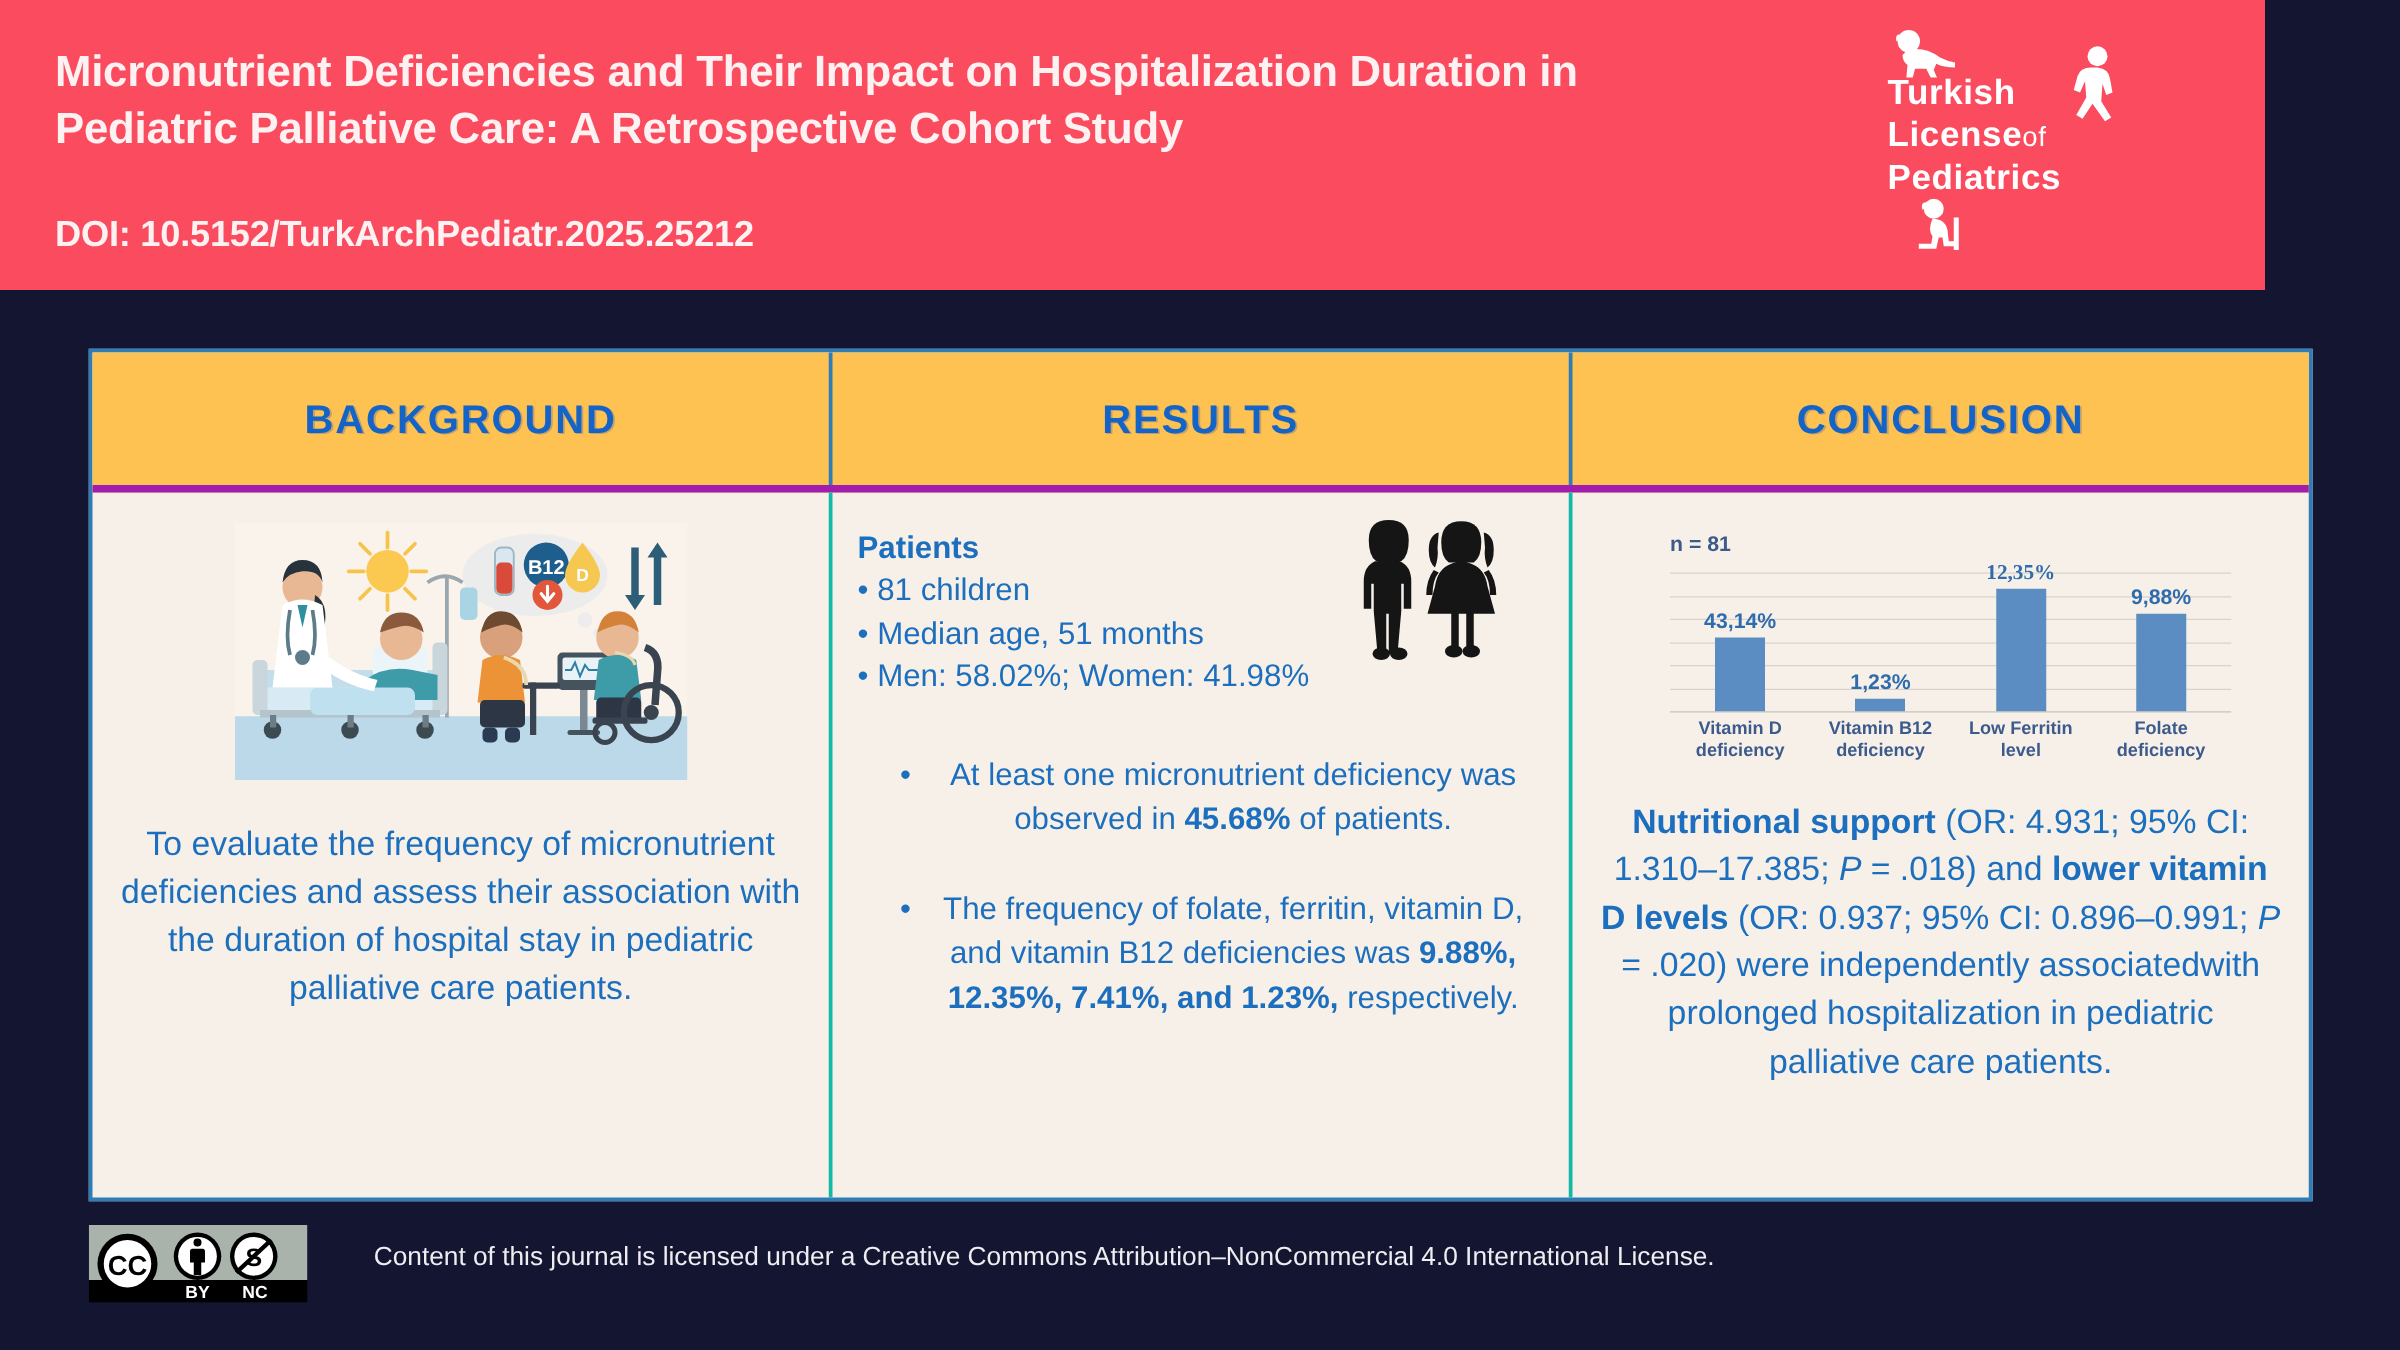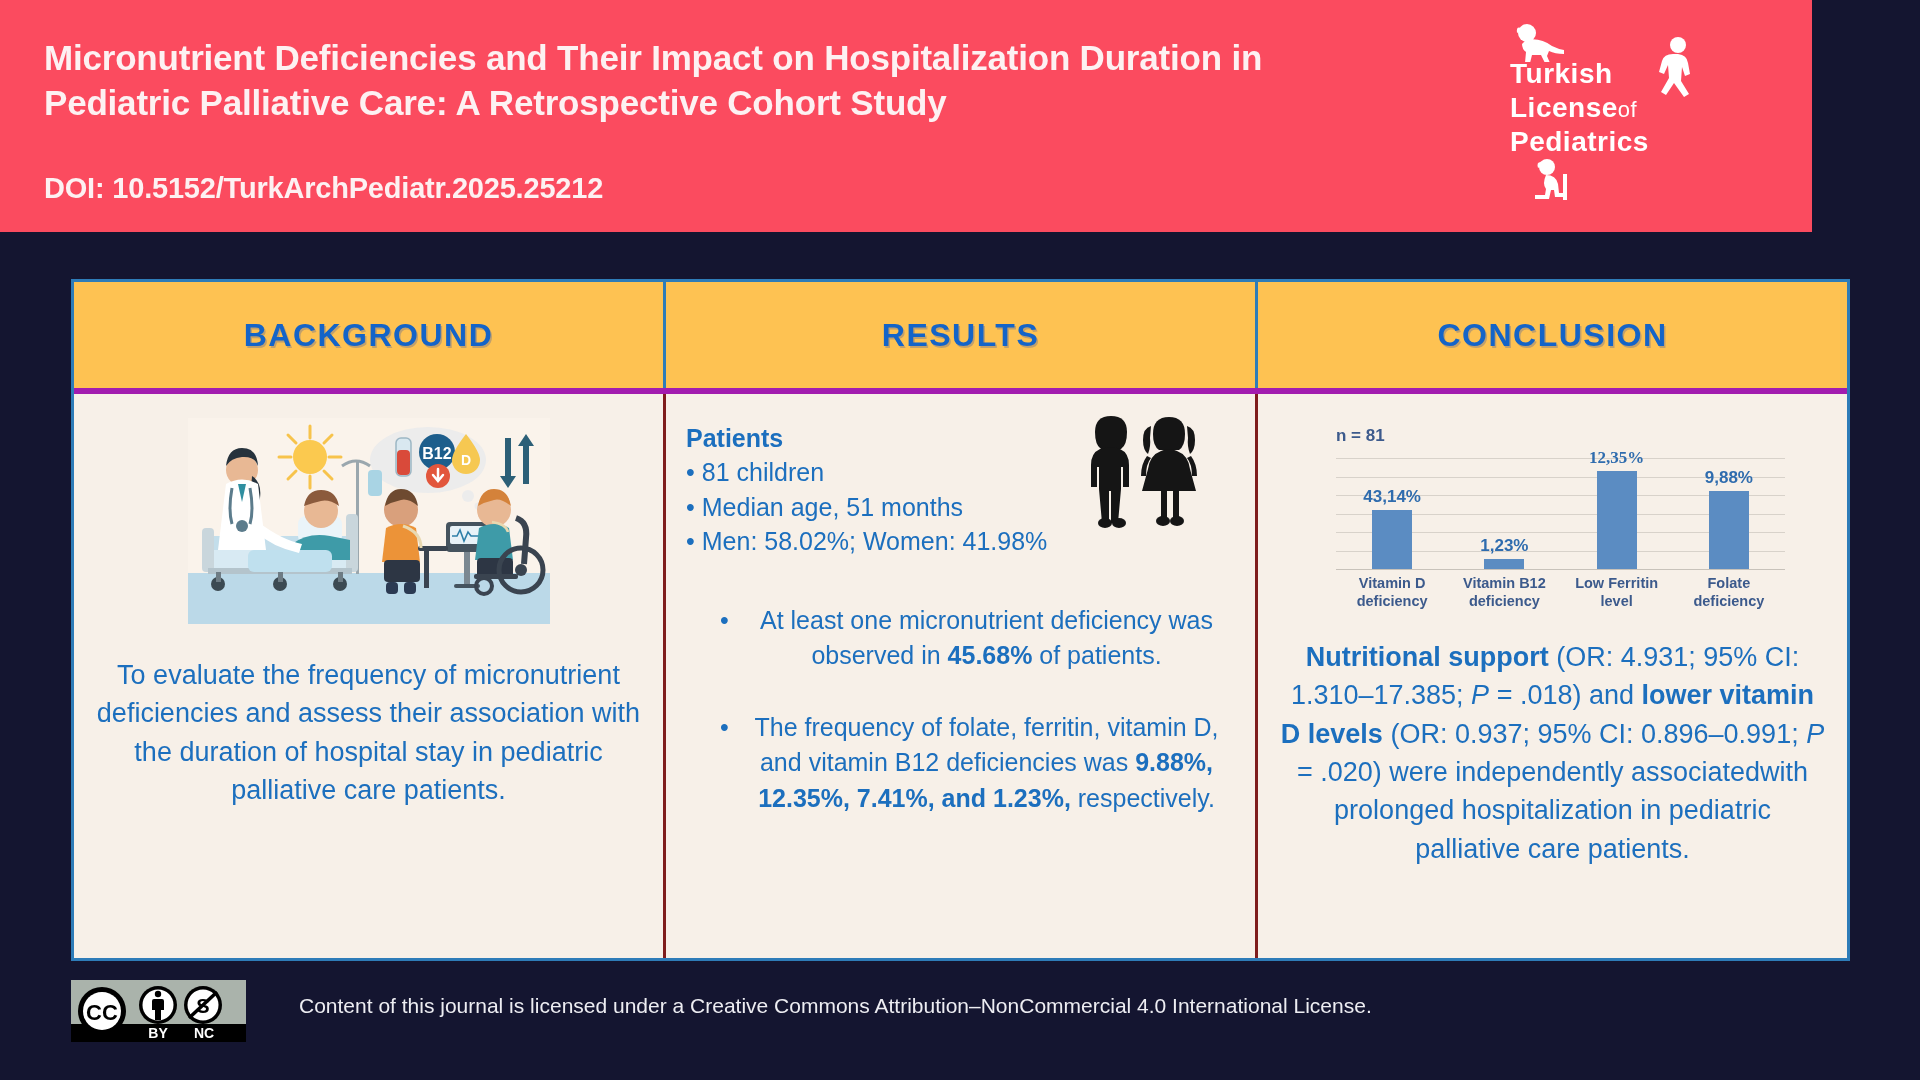--- a/index.html
+++ b/index.html
@@ -44,21 +44,21 @@
   .thead { display: flex; height: 112px; background: #FEC252; border-bottom: 6px solid #a21caf; }
   .th {
     flex: 1 1 0; display: flex; align-items: center; justify-content: center;
     color: #1464C8; font-size: 32px; font-weight: bold; letter-spacing: 1.5px;
     text-shadow: 1.5px 1.5px 0 rgba(120,120,140,0.45);
   }
   .th + .th { border-left: 3px solid #2E7CB8; }
 
   .tbody { display: flex; flex: 1 1 auto; }
   .td { flex: 1 1 0; position: relative; padding: 14px 16px; }
-  .td + .td { border-left: 3px solid #7f1d1d; }
+  .td + .td { border-left: 3px solid #14b8a6; }
 
   
   .bg-illus { margin: 10px auto 0; width: 362px; height: 206px; display: block; }
   .bg-text {
     margin-top: 32px; text-align: center; color: #1C6FBE;
     font-size: 27px; line-height: 1.42; padding: 0 6px;
   }
 
   
   .patients-head { color: #1C6FBE; font-size: 25px; font-weight: bold; margin: 16px 0 2px 4px; }

